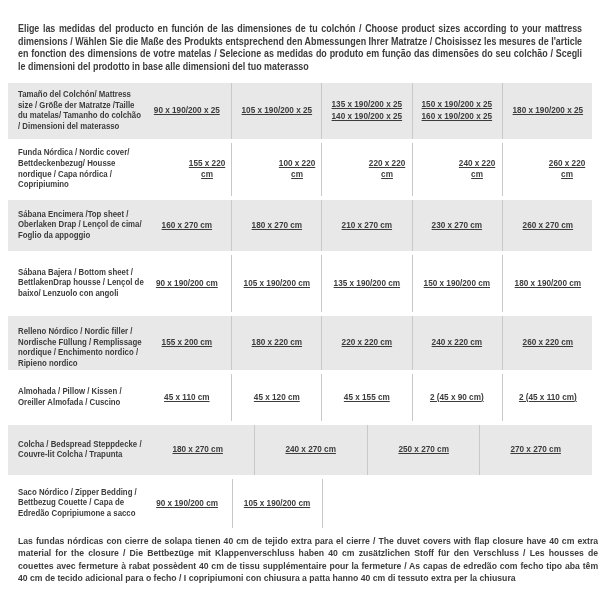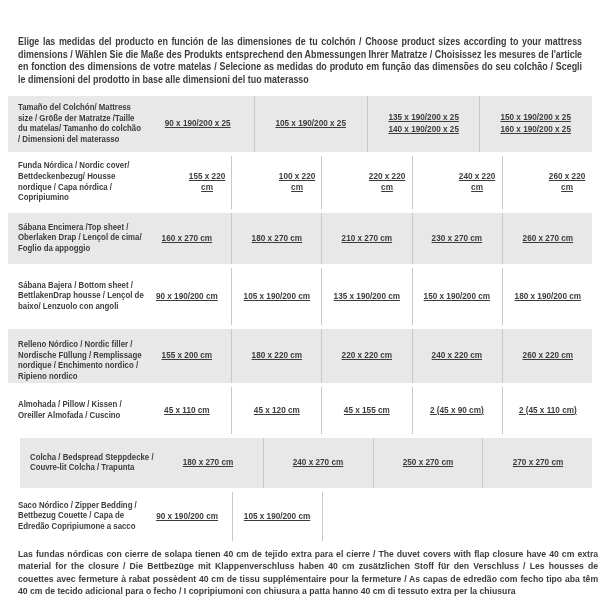--- a/index.html
+++ b/index.html
@@ -17,37 +17,37 @@
   }
   .page{width:600px;height:600px;position:relative;}
 
   
   .cond-block{
     display:block;width:112%;
     transform:scaleX(0.893);transform-origin:0 0;
     text-align:justify;
     font-weight:700;
   }
-  .heading{margin:36px 18px 0 18px;}
+  .heading{margin:23px 18px 0 18px;}
   .heading .cond-block{font-size:10px;line-height:12.7px;}
 
   .size-table{margin:9px 8px 0 8px;}
   .row{
     display:flex;align-items:center;
     margin-bottom:4px;
     text-decoration:underline;
   }
   .row.shade{background:var(--shade);}
   .row:nth-child(1){height:56px;}
   .row:nth-child(2){height:53px;gap:40px;}
   .row:nth-child(3){height:51px;}
   .row:nth-child(4){height:57px;}
   .row:nth-child(5){height:54px;align-items:flex-end;}
   .row:nth-child(6){height:47px;}
-  .row:nth-child(7){height:50px;margin-left:12px;}
+  .row:nth-child(7){height:50px;}
   .row:nth-child(8){height:49px;justify-content:space-between;}
 
   .cell{box-sizing:border-box;}
   .cell.label{
     width:134px;flex:0 0 134px;
     padding-left:10px;
   }
   .label-inner{
     display:inline-block;width:118%;
     transform:scaleX(0.87);transform-origin:0 50%;
@@ -91,20 +91,23 @@
           <span class="vtxt">105 x 190/200 x 25</span>
         </div>
         <div class="cell val">
           <span class="vtxt">135 x 190/200 x 25
 140 x 190/200 x 25</span>
         </div>
         <div class="cell val">
           <span class="vtxt">150 x 190/200 x 25
 160 x 190/200 x 25</span>
         </div>
+        <div class="cell val">
+          <span class="vtxt">180 x 190/200 x 25</span>
+        </div>
       </div>
       <div class="row">
     <div class="cell label">
       <span class="label-inner">Funda Nórdica / Nordic cover/ Bettdeckenbezug/ Housse nordique / Capa nórdica / Copripiumino</span>
     </div>
   <div class="cell val">
           <span class="vtxt">155 x 220 cm</span>
         </div>
         <div class="cell val">
           <span class="vtxt">100 x 220 cm</span>

